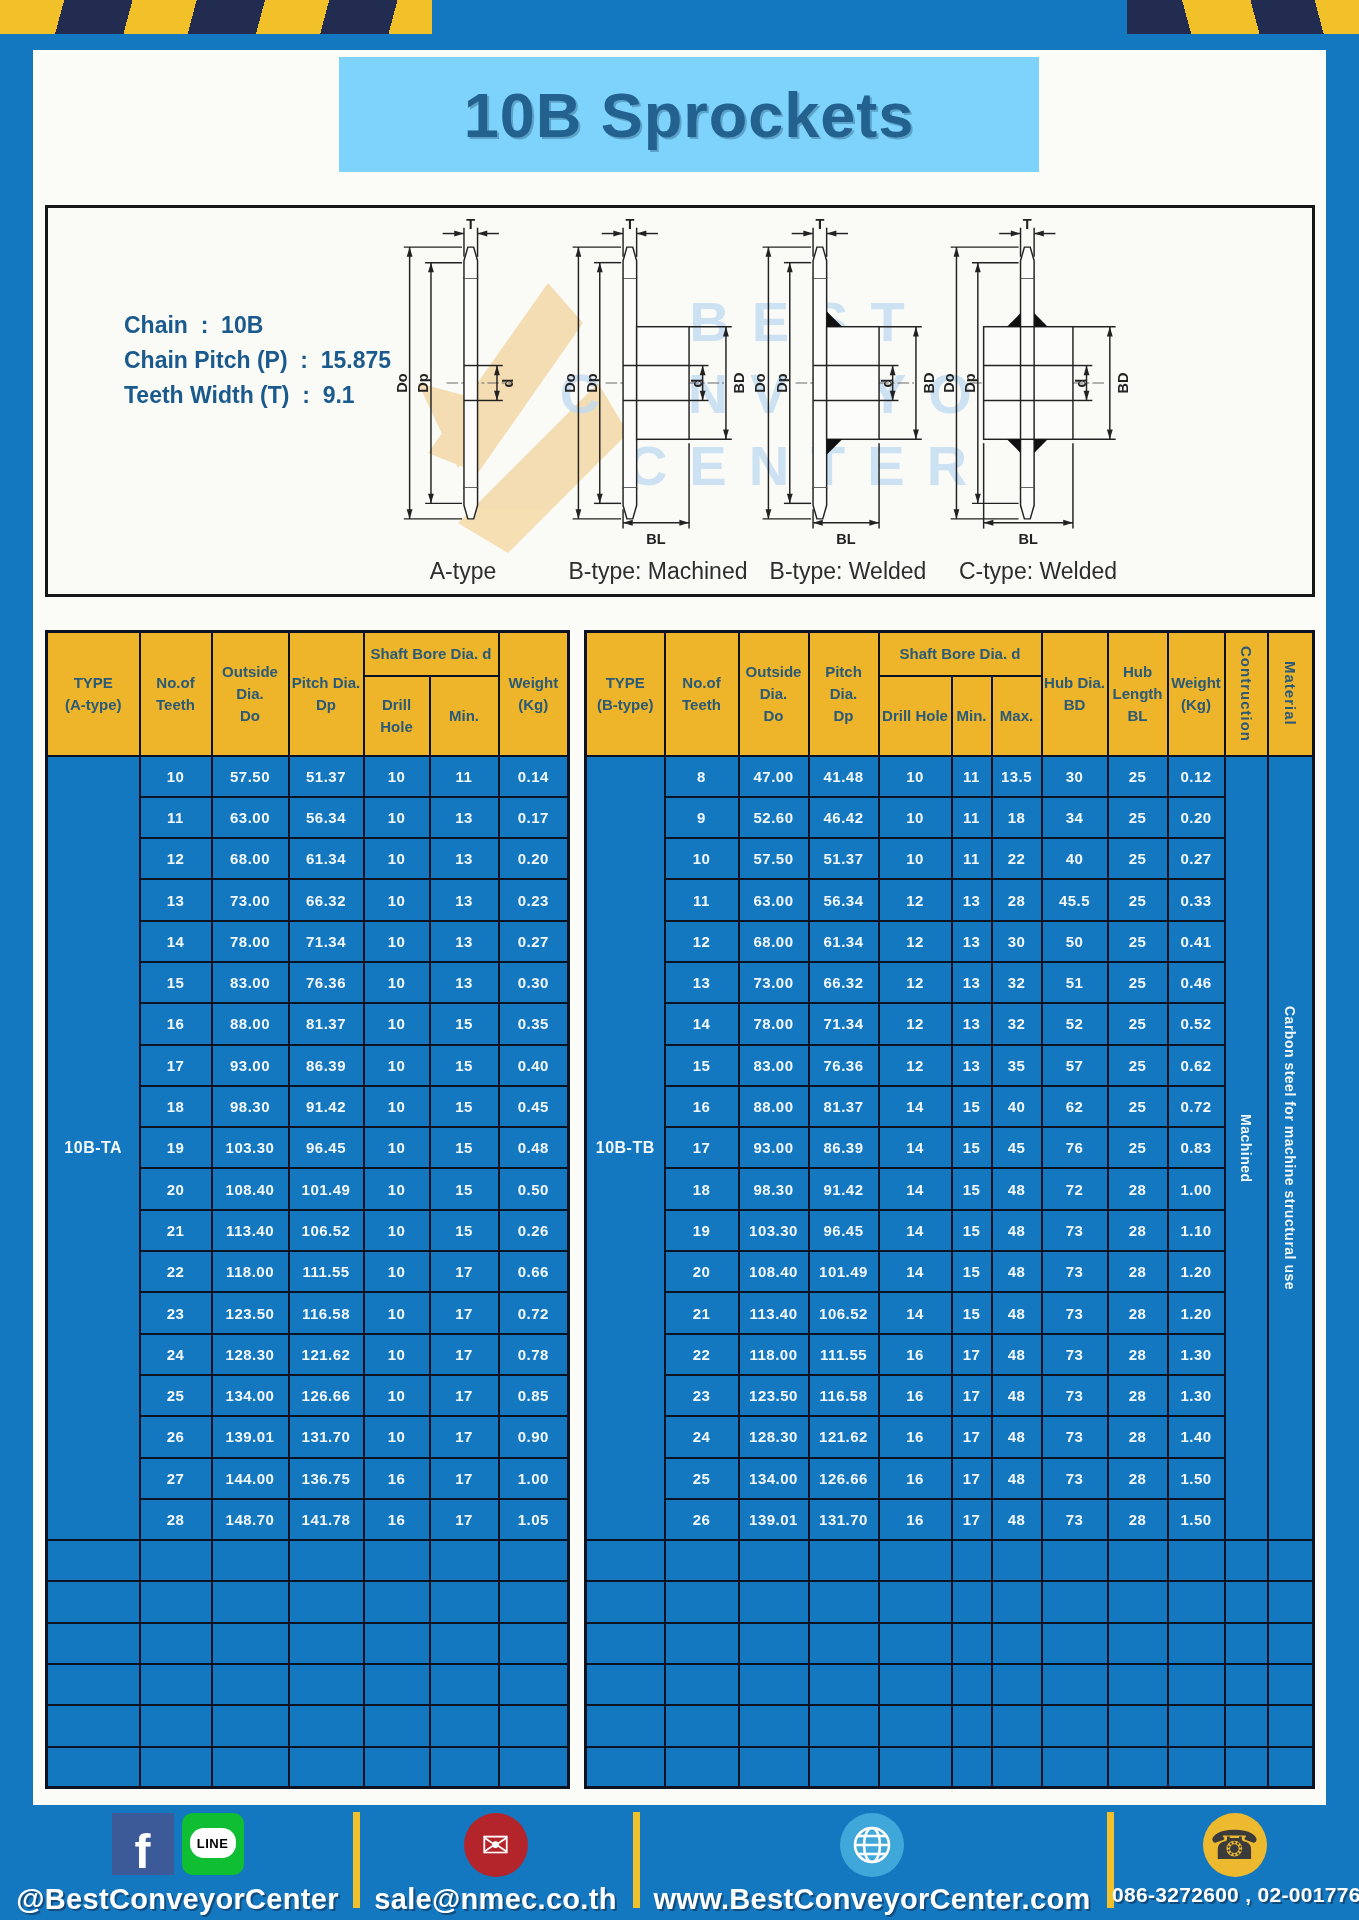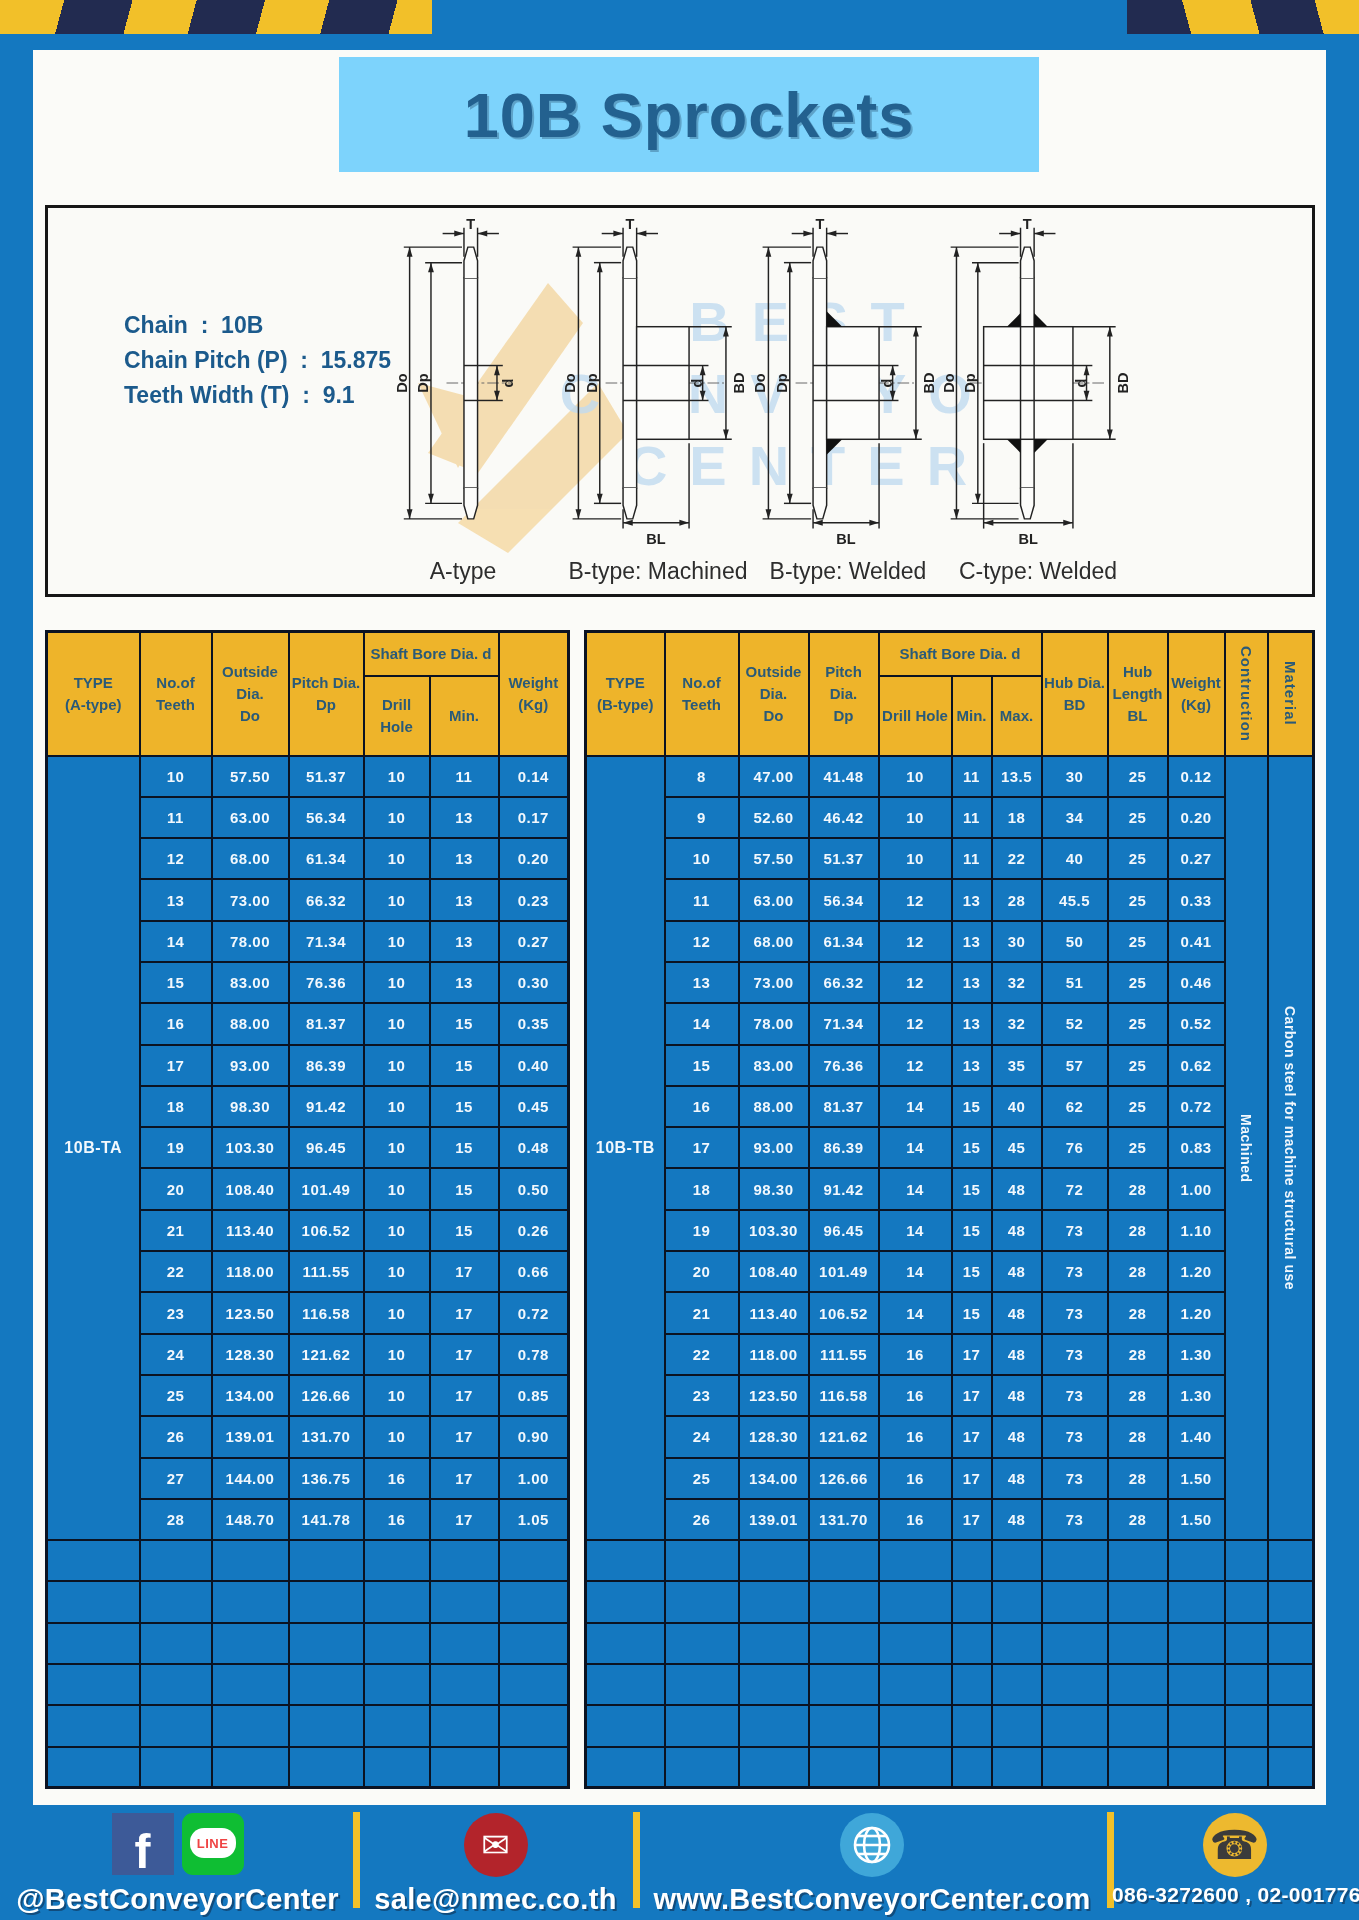--- a/index.html
+++ b/index.html
@@ -55,21 +55,21 @@
   .footer { position:absolute; top:1805px; left:0; width:1359px; height:115px; background:#1478c0; }
   .f-sec { position:absolute; top:0; height:100%; text-align:center; }
   .f-div { position:absolute; top:7px; width:7px; height:96px; background:#f2c029; }
   .f-icons { position:absolute; top:8px; left:0; width:100%; display:flex; justify-content:center; gap:8px; }
   .f-label { position:absolute; top:78px; width:100%; color:#fff; font-weight:bold; font-size:29px;
     text-shadow:2px 2px 0 rgba(15,40,70,.55); letter-spacing:.3px; white-space:nowrap; }
   .icon-fb { width:62px; height:62px; background:#3d5a98; color:#fff; font-size:48px; font-weight:bold;
     display:flex; align-items:flex-end; justify-content:center; line-height:.95; }
   .icon-line { width:62px; height:62px; background:#0fbe33; border-radius:11px; position:relative; }
   .icon-line .bubble { position:absolute; left:8px; top:15px; width:46px; height:30px; background:#fff;
-    border-radius:14px; color:#ef4444; font-size:13px; font-weight:bold; display:flex;
+    border-radius:14px; color:#000000; font-size:13px; font-weight:bold; display:flex;
     align-items:center; justify-content:center; letter-spacing:.5px; }
   .icon-circle { width:64px; height:64px; border-radius:50%; display:flex; align-items:center; justify-content:center; }
   .icon-mail  { background:#b3242b; color:#fff; font-size:34px; }
   .icon-globe { background:#3fa7d9; }
   .icon-phone { background:#edb92f; color:#3b3b3b; font-size:40px; }
 </style>
 </head>
 <body>
 
 <div class="hazard hazard-left"></div>

